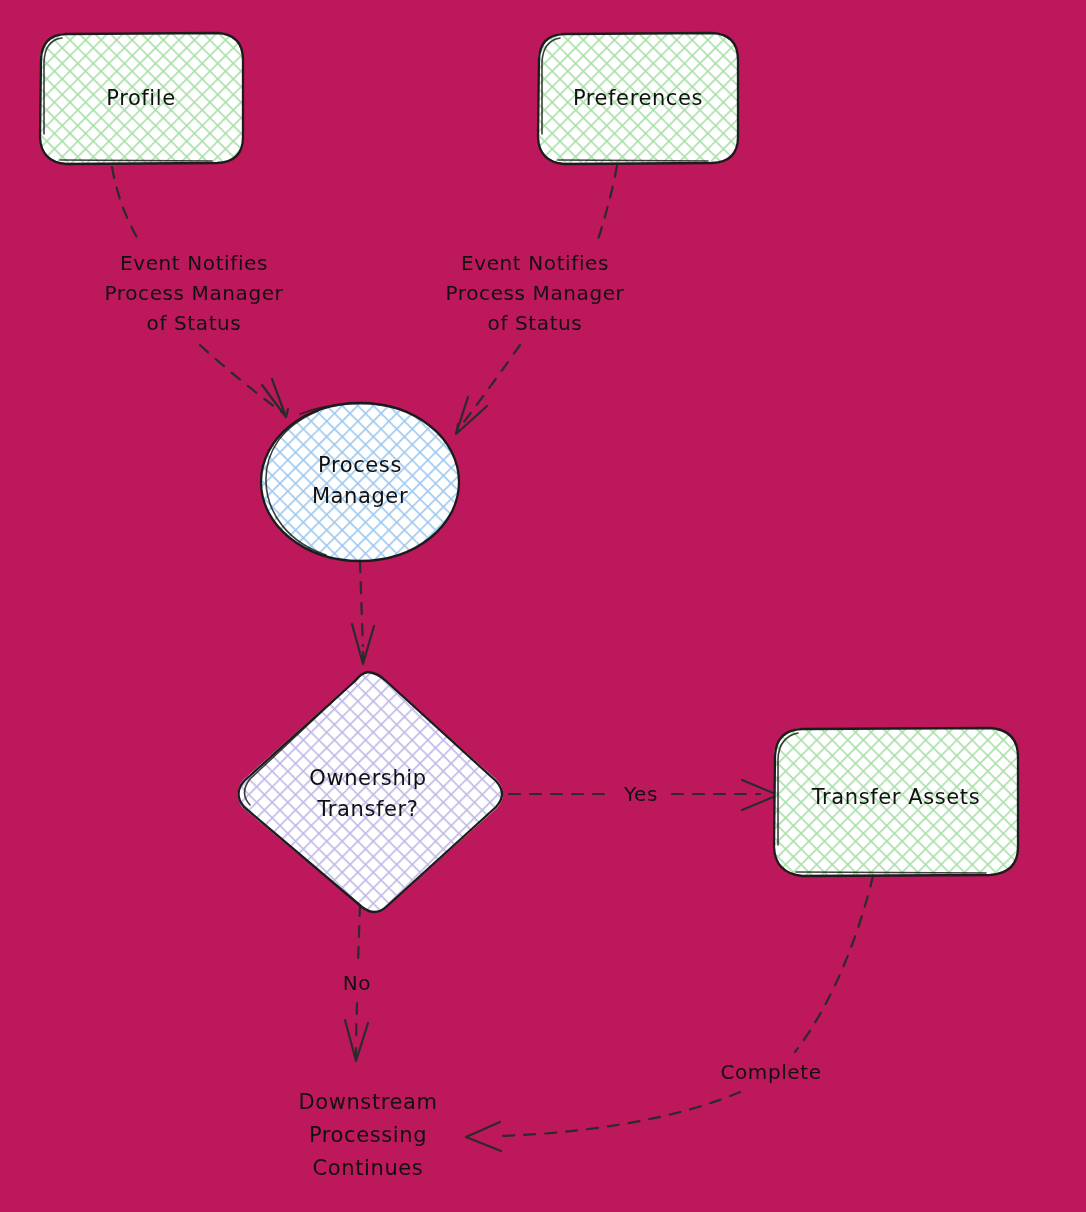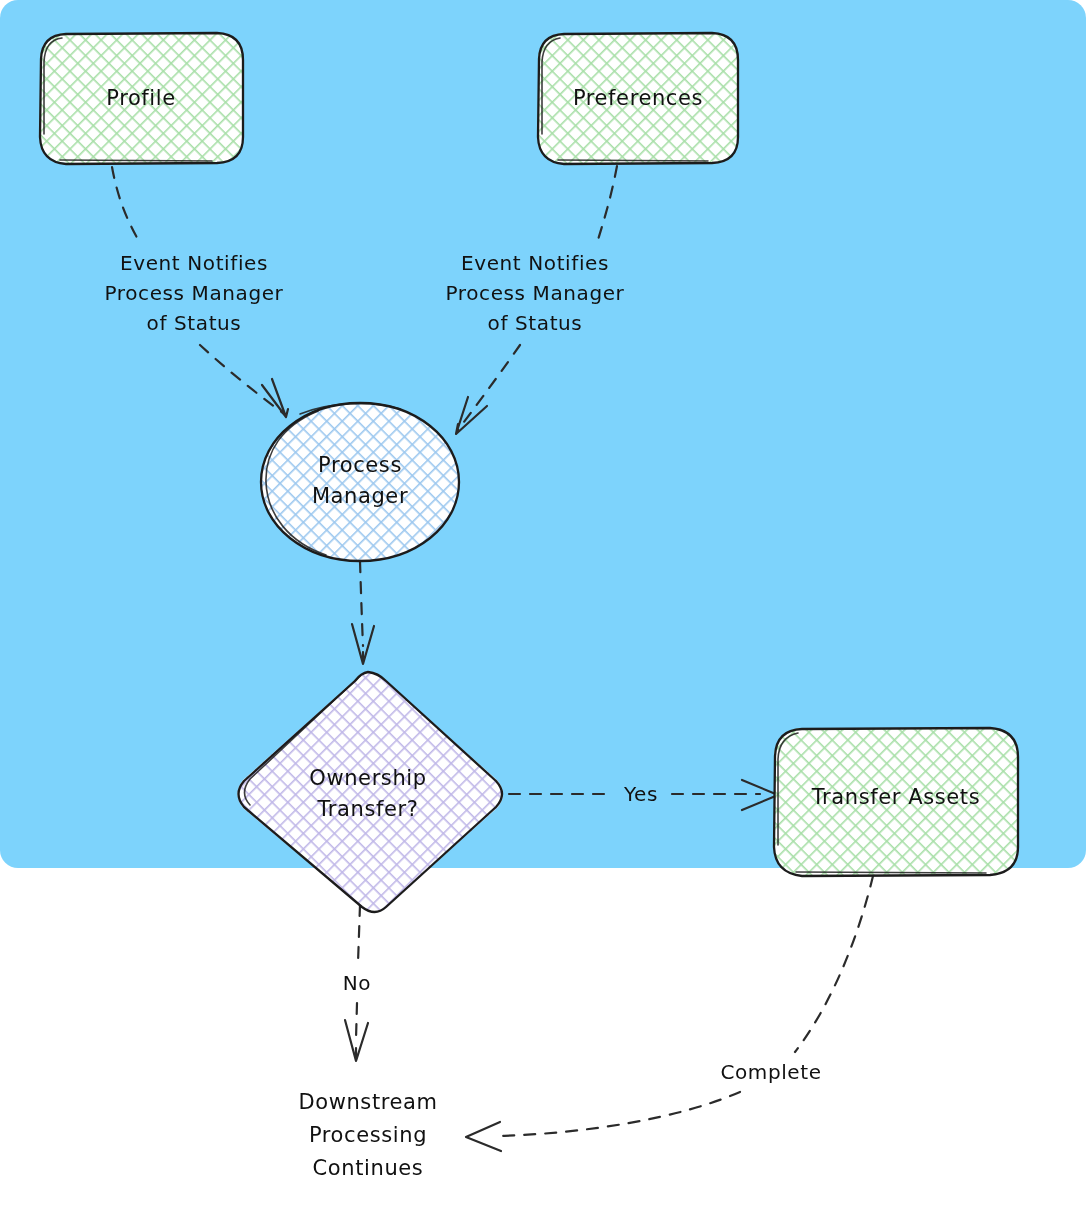--- a/index.html
+++ b/index.html
@@ -9,23 +9,22 @@
   }
   body {
     width: 1086px;
     height: 1212px;
     overflow: hidden;
     font-family: "DejaVu Sans", sans-serif;
   }
   #diagram-root {
     position: relative;
     width: 1086px;
-    height: 868px;
-    background: #7dd3fc;
-    border-radius: 18px;
+    height: 1212px;
+    background: #be185d;
   }
   svg#diagram-canvas {
     position: absolute;
     left: 0;
     top: 0;
     width: 1086px;
     height: 1212px;
     display: block;
   }
   .node-label, .edge-label, .plain-node-label {

